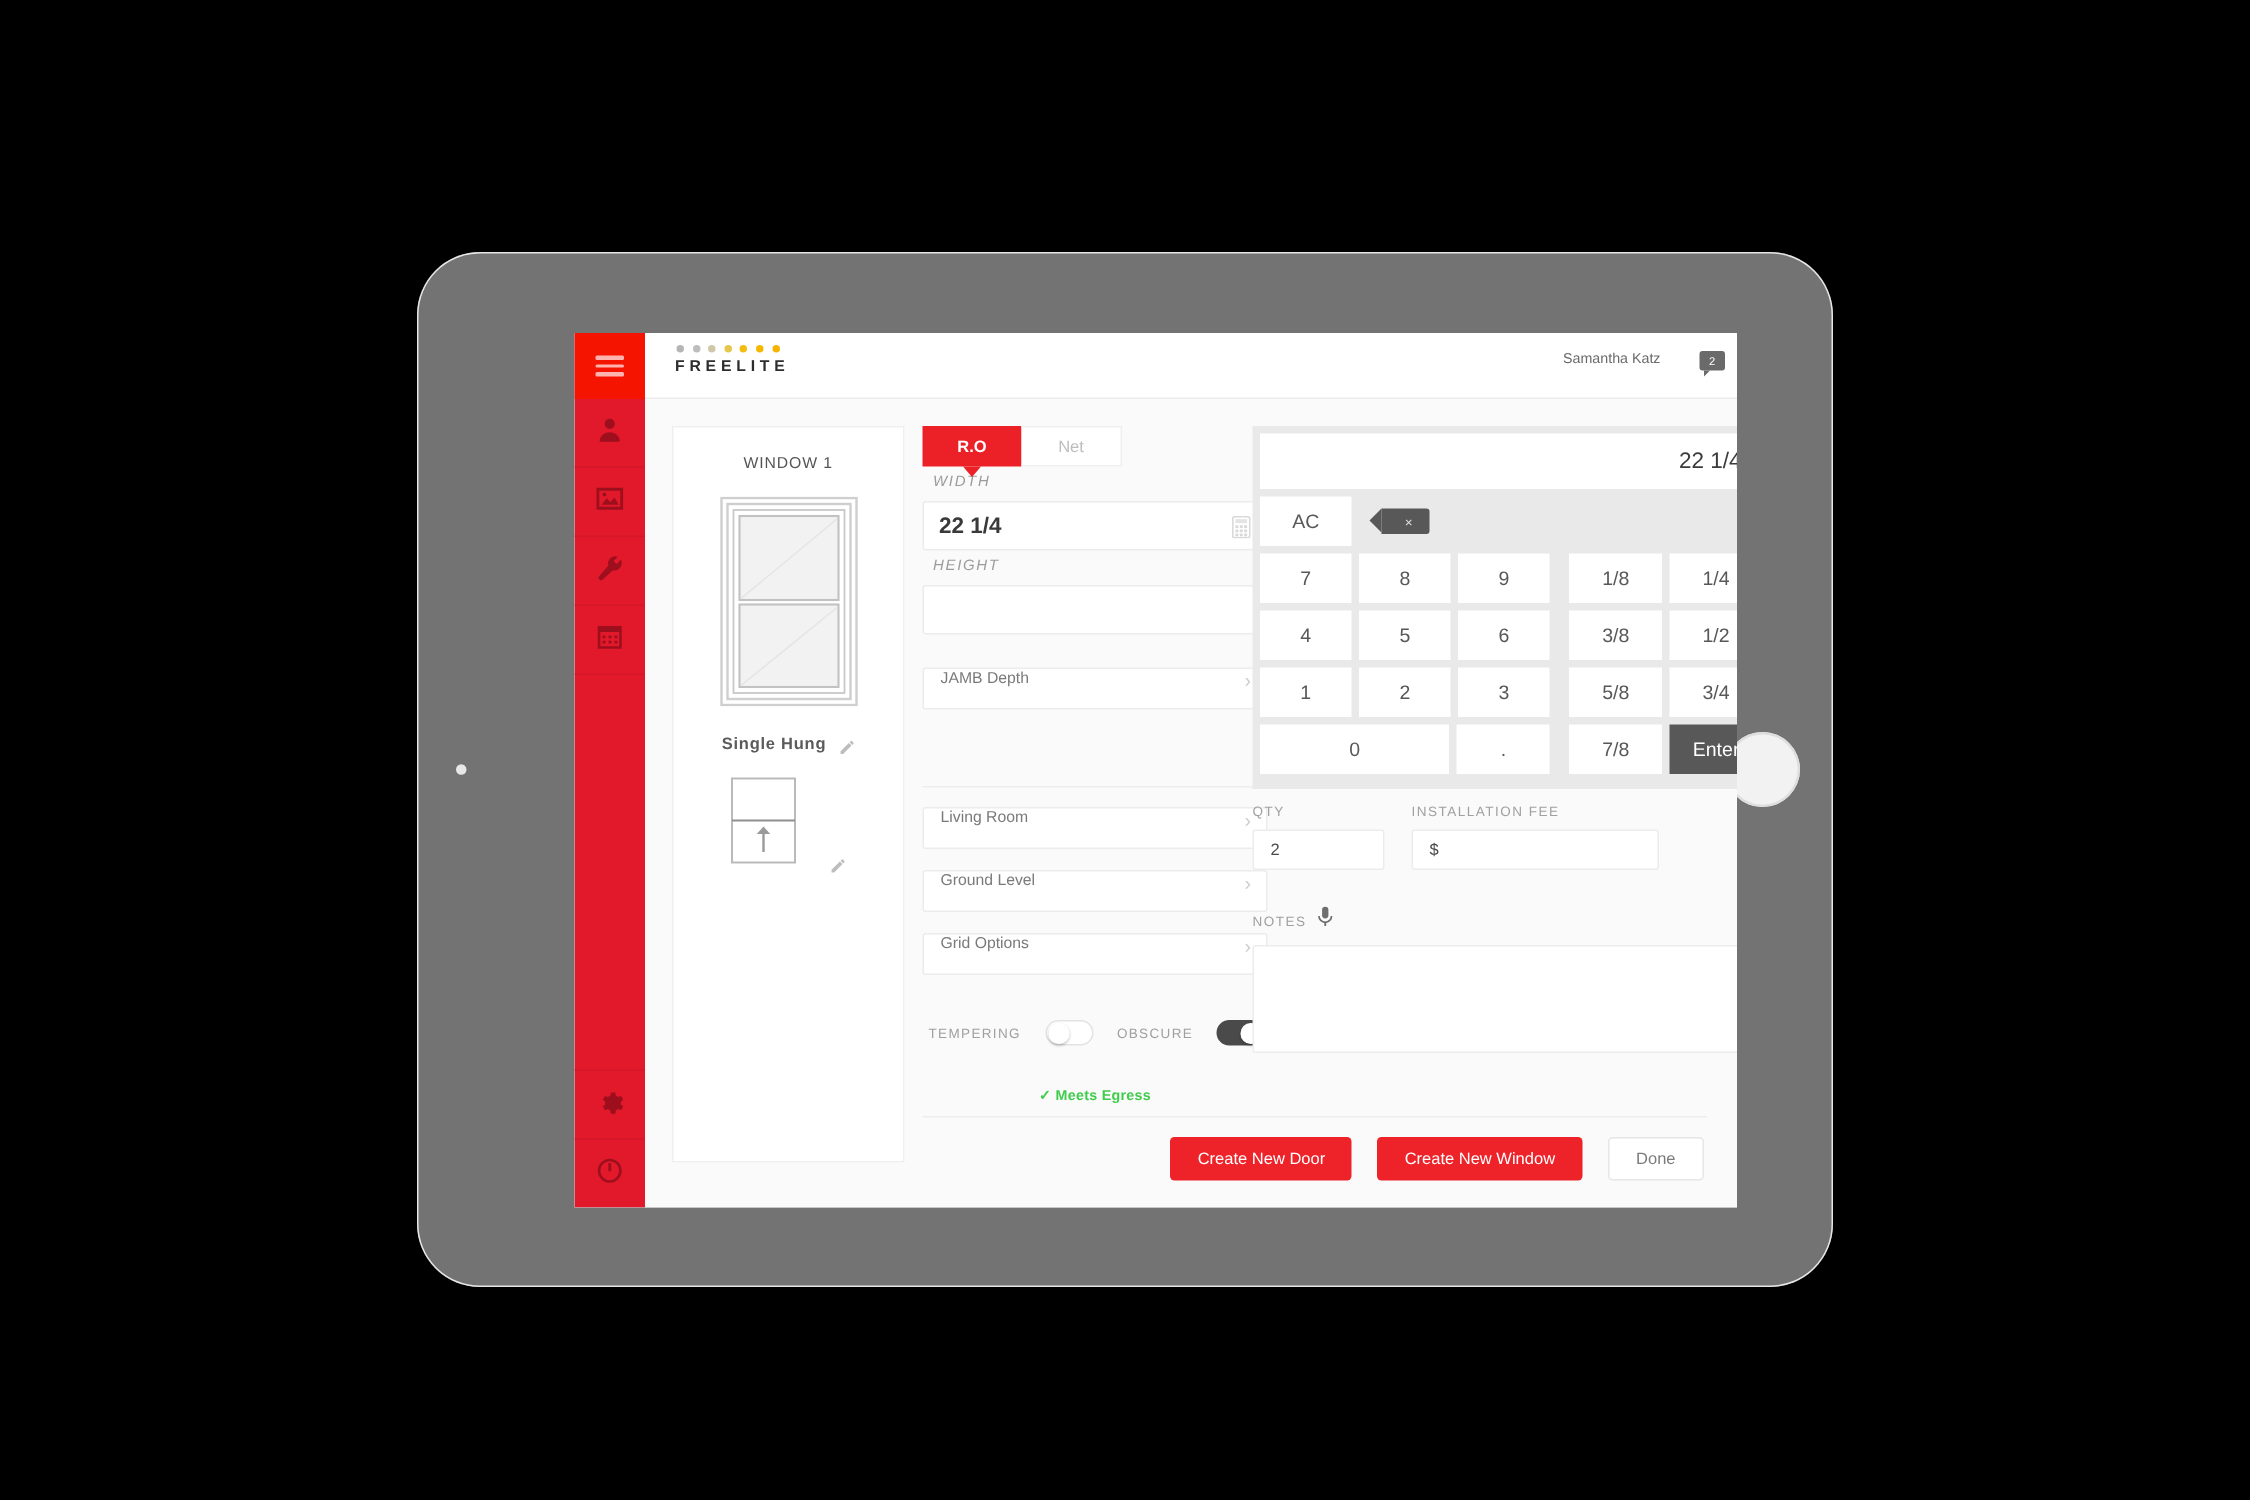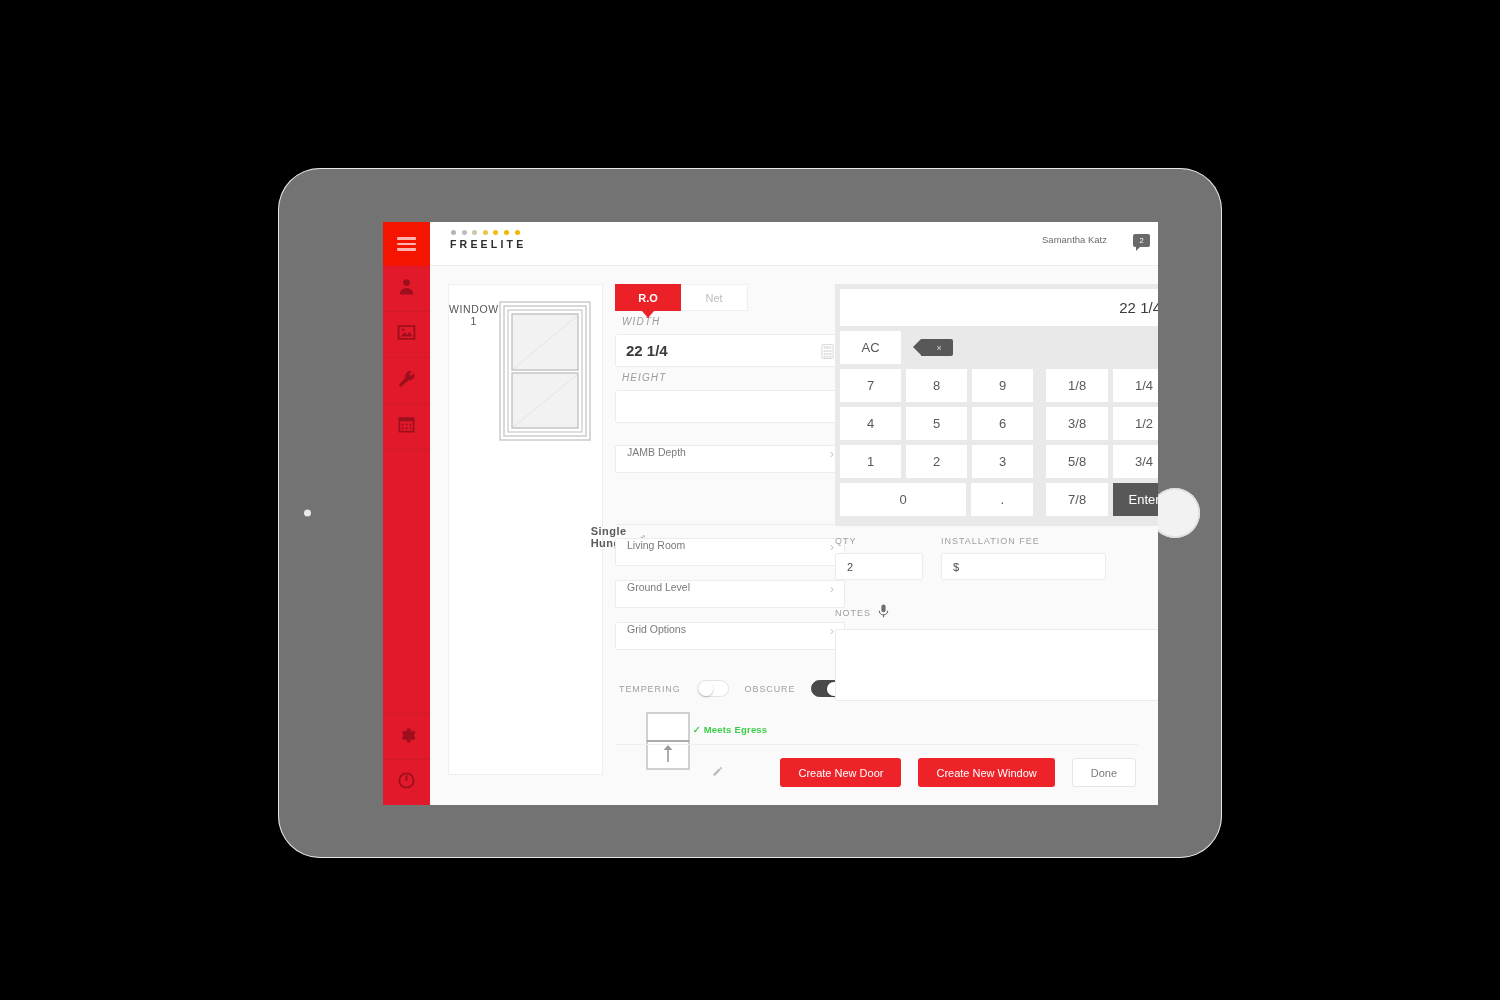--- a/index.html
+++ b/index.html
@@ -101,21 +101,21 @@
   #body {
     position: absolute; left: 47px; top: 44px; right: 0; bottom: 0;
     background: #fafafa;
   }
 
   
   #preview-card {
     position: absolute; left: 18px; top: 18px;
     width: 155px; bottom: 30px;
     background: #fff; border: 1px solid #efefef;
-    display: flex; flex-direction: row;
+    display: flex; flex-direction: column;
   }
   #window-title {
     text-align: center; font-size: 10.5px; color: #555;
     letter-spacing: .6px; padding: 18px 0 0;
   }
   #window-figure { margin: 16px auto 0; }
   #type-row {
     display: flex; align-items: center; justify-content: center; gap: 8px;
     margin-top: 14px;
   }

